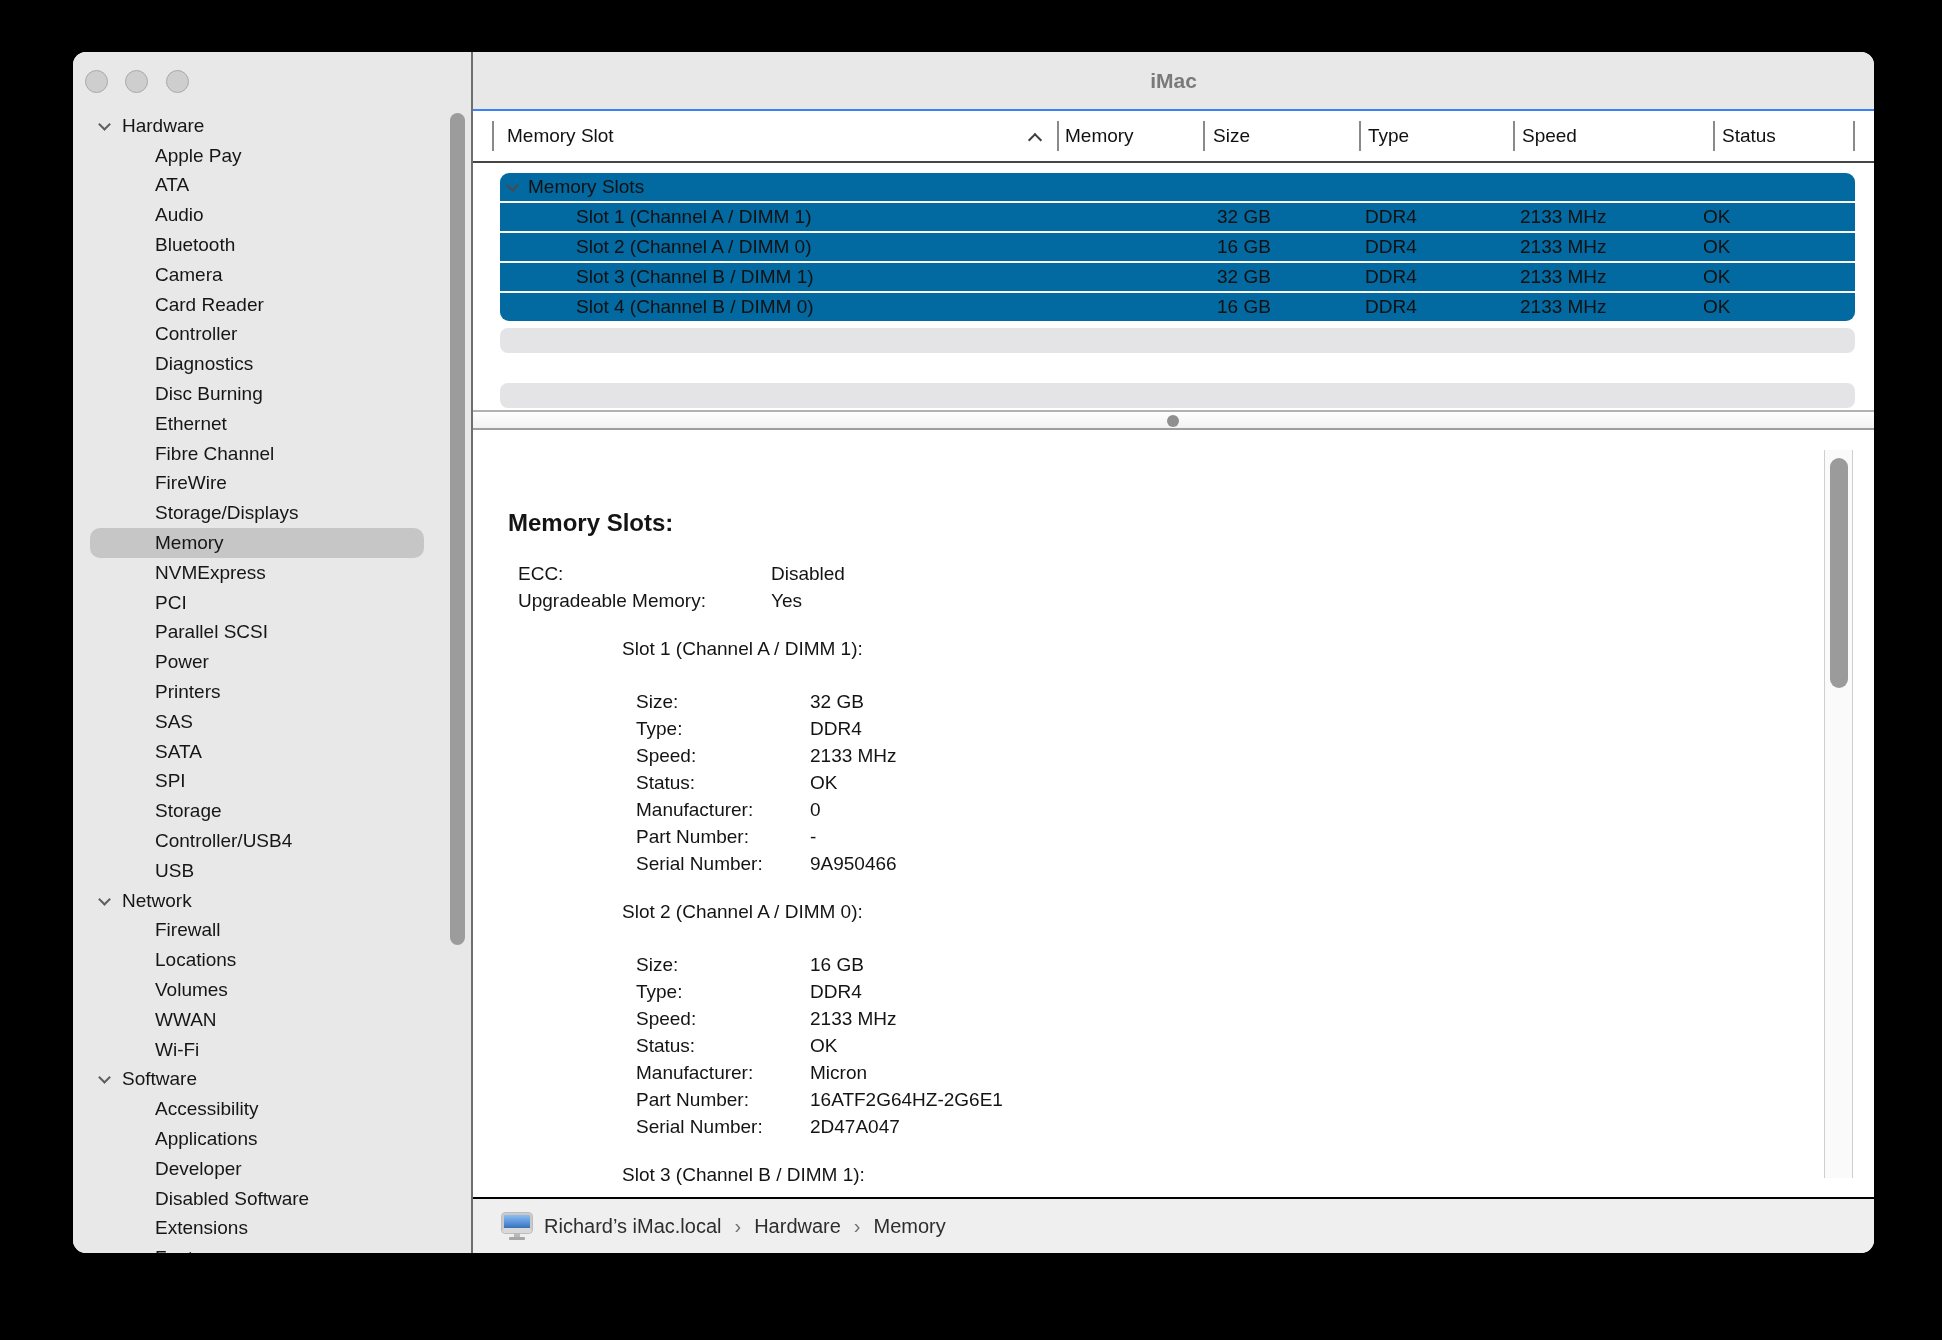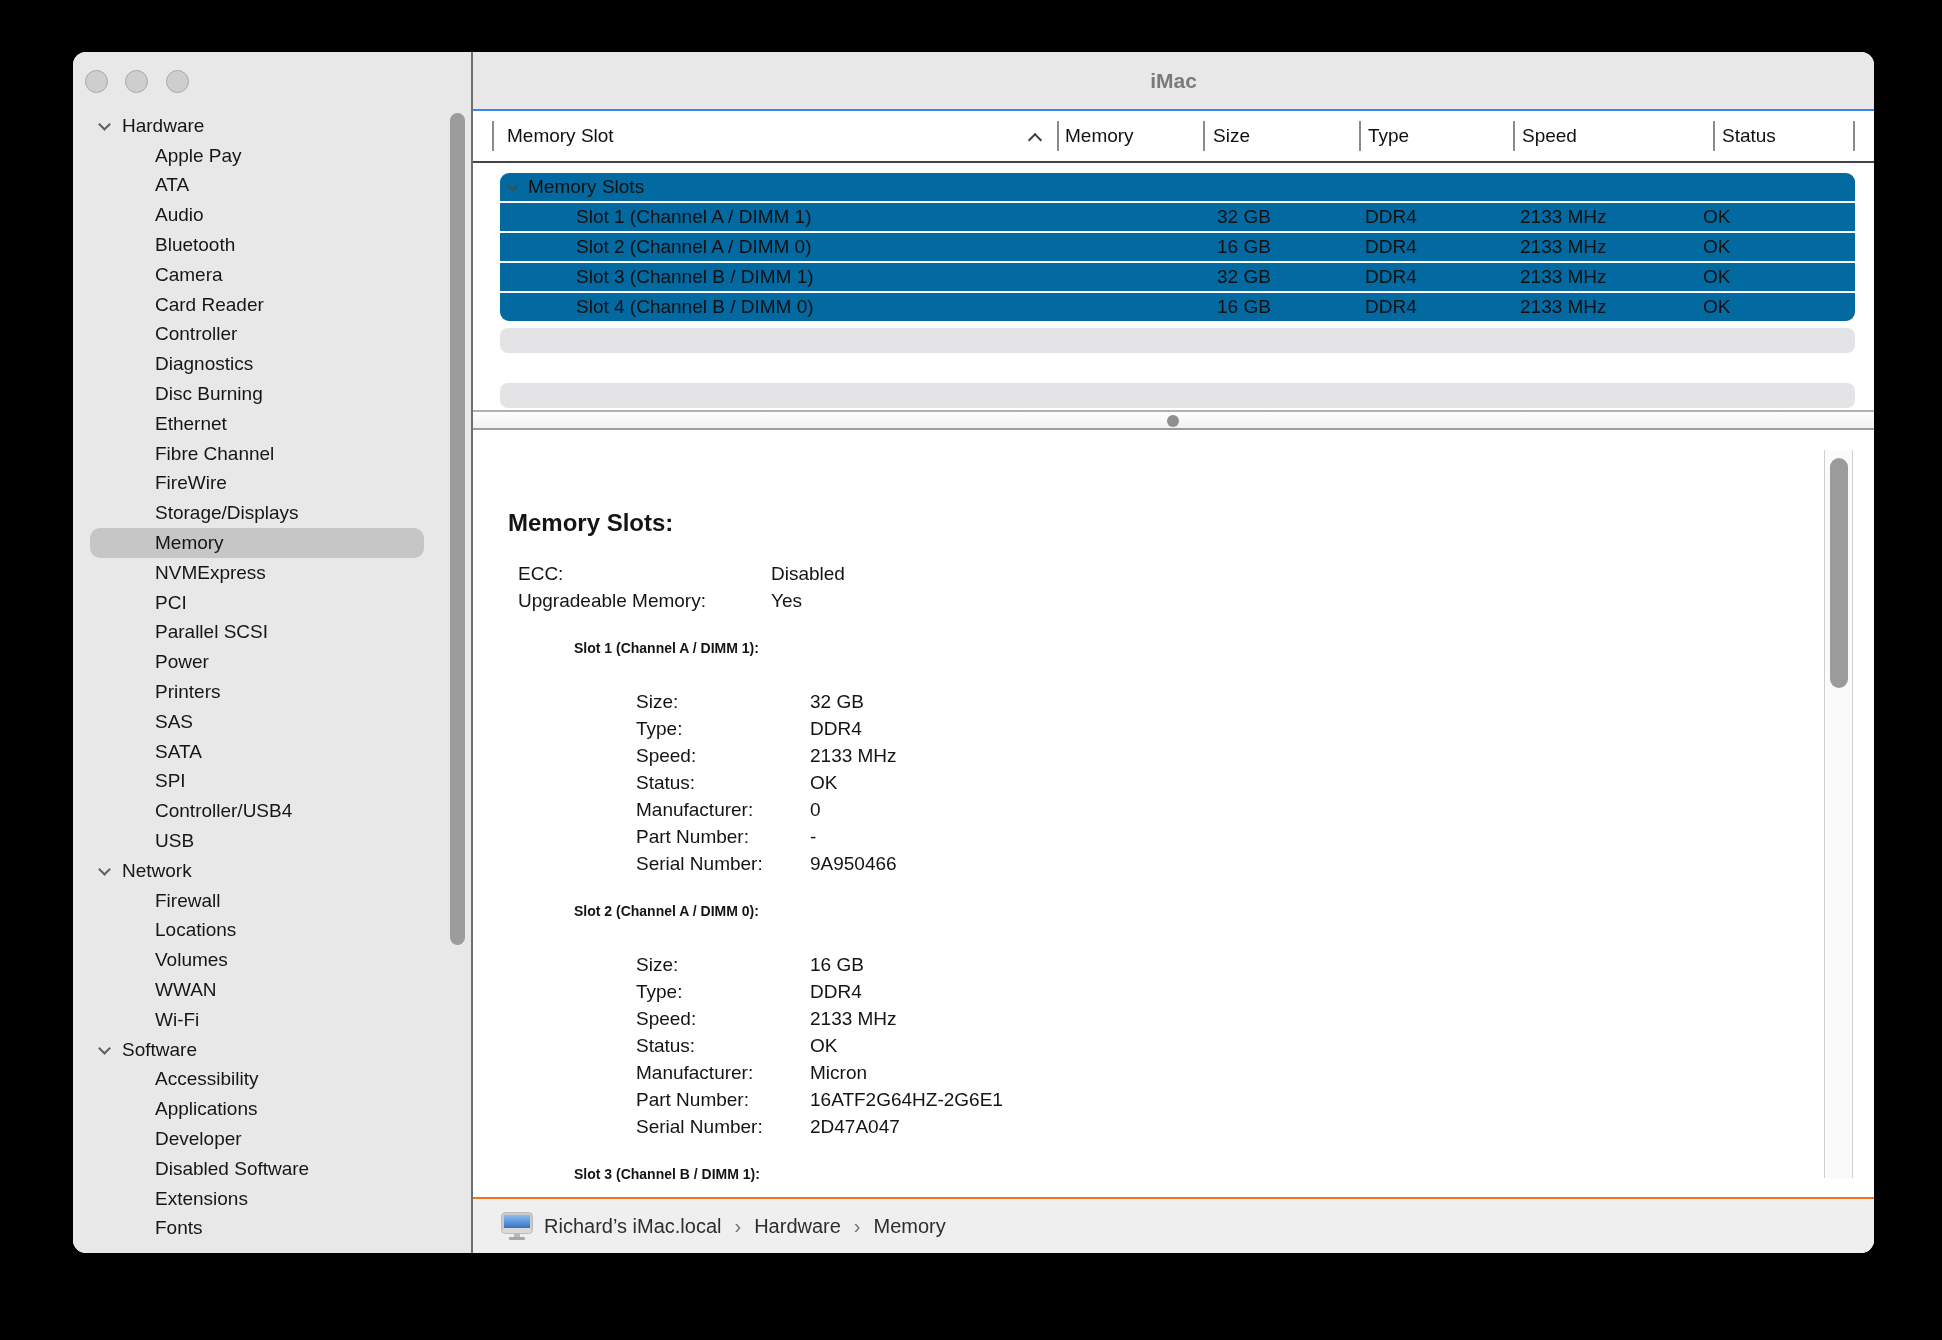--- a/index.html
+++ b/index.html
@@ -100,35 +100,35 @@
     position:absolute;left:400px;top:378px;width:1401px;height:767px;
     background:#fff;overflow:hidden;font-size:19px;color:#141414;
   }
   .d-inner{padding:79px 0 0 35px;line-height:27px;}
   .d-title{font-weight:700;font-size:24px;}
   .d-gap{height:24px;}
   .kv{display:flex;}
   .kv-global{margin-left:10px;}
   .kv-global .k{width:253px;flex:none;}
   .slot-section{margin-top:21px;}
-  .slot-head{margin-left:66px;font-weight:700;font-size:14px;margin-bottom:26px;}
+  .slot-head{margin-left:114px;font-weight:400;font-size:19px;margin-bottom:26px;}
   .slot-fields .kv{margin-left:128px;}
   .slot-fields .k{width:174px;flex:none;}
   .v-scroll-track{
     position:absolute;left:1351px;top:20px;width:29px;height:728px;box-sizing:border-box;
     background:#fafafa;border-left:1.5px solid #cfcfcf;border-right:1.5px solid #cfcfcf;
   }
   .v-scroll-thumb{
     position:absolute;left:1357px;top:28px;width:18px;height:230px;
     background:#9b9b9b;border-radius:9px;
   }
   
   .bottombar{
     position:absolute;left:400px;top:1145px;width:1401px;height:56px;box-sizing:border-box;
-    background:#f0eff0;border-top:2px solid #f97316;
+    background:#f0eff0;border-top:2px solid #000000;
   }
   .crumbs{position:absolute;left:29px;top:0;bottom:0;display:flex;align-items:center;gap:12px;
     font-size:20px;color:#2e2e2e;white-space:nowrap;}
   .crumb-sep{color:#6f6f6f;font-size:20px;padding:0 1px;}
   .imac-icon{position:relative;width:30px;height:27px;flex:none;}
   .imac-screen{
     position:absolute;left:0;top:0;width:30px;height:20px;box-sizing:border-box;
     background:linear-gradient(#8cbdf0 0%,#4a86d2 75%,#3b6fb5 100%);
     border:2px solid #c9c9c9;border-bottom:5px solid #d9d9d9;border-radius:3px;
     box-shadow:0 0 0 0.5px #8e8e8e;
@@ -213,20 +213,23 @@
           <span class="s-label">Printers</span>
         </div>
       <div class="s-row c">
           <span class="s-label">SAS</span>
         </div>
       <div class="s-row c">
           <span class="s-label">SATA</span>
         </div>
       <div class="s-row c">
           <span class="s-label">SPI</span>
+        </div>
+      <div class="s-row c">
+          <span class="s-label">Storage</span>
         </div>
       <div class="s-row c">
           <span class="s-label">Controller/USB4</span>
         </div>
       <div class="s-row c">
           <span class="s-label">USB</span>
         </div>
       <div class="s-row g">
           <span class="s-chev"></span>
           <span class="s-label">Network</span>

